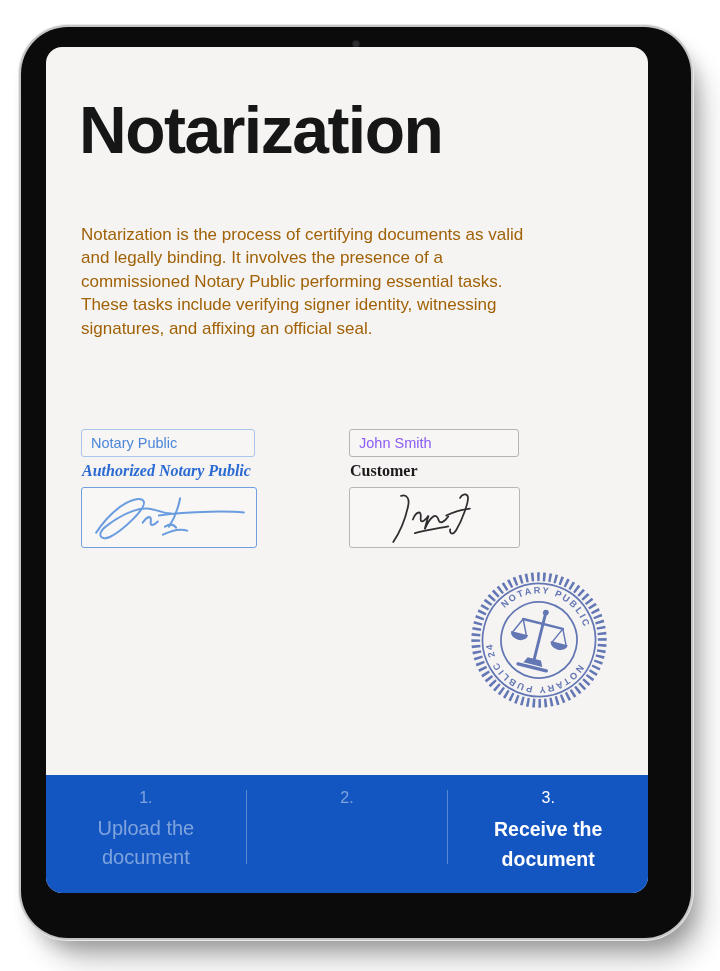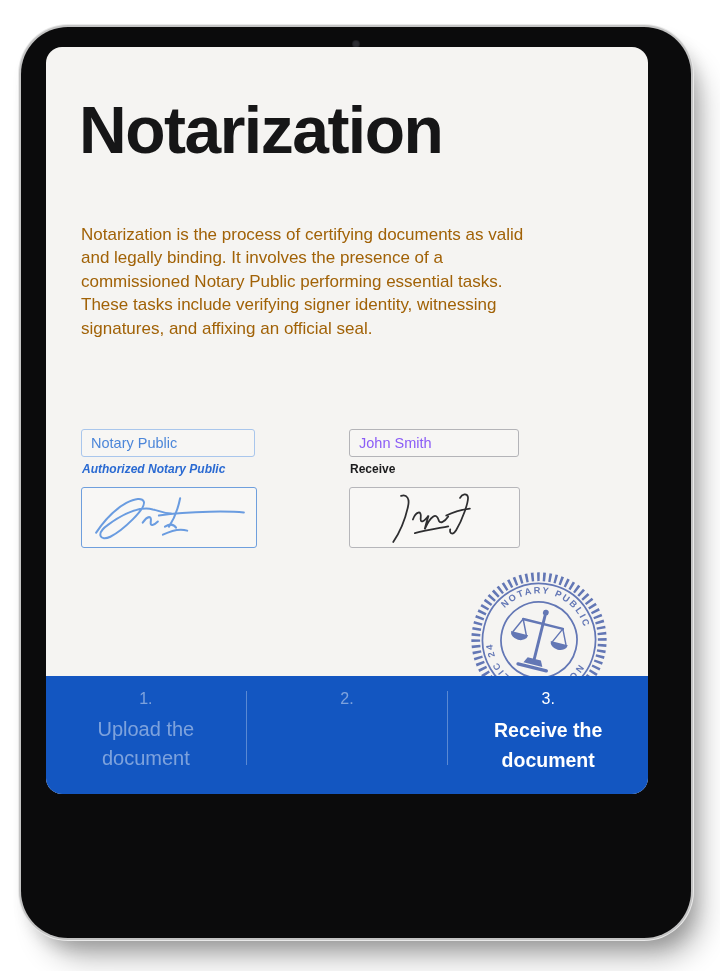--- a/index.html
+++ b/index.html
@@ -16,21 +16,21 @@
       0 0 0 3px #e9e9e9,
       16px 26px 30px -8px rgba(0,0,0,0.32),
       6px 10px 16px rgba(0,0,0,0.14);
   }
   .camera{
     position:absolute;left:50%;top:13px;transform:translateX(-50%);
     width:8px;height:8px;border-radius:50%;background:#2e2e33;
     box-shadow:inset 0 0 2px #000;
   }
   .screen{
-    position:absolute;left:25px;top:20px;width:602px;height:747px;
+    position:absolute;left:25px;top:20px;width:602px;height:846px;
     background:#f5f4f2;border-radius:16px;overflow:hidden;
   }
   
   .title{
     position:absolute;left:33px;top:48px;margin:0;
     font-size:66px;line-height:70px;font-weight:bold;
     letter-spacing:-1.5px;color:#161617;
   }
   .desc{
     position:absolute;left:35px;top:176px;width:448px;margin:0;
@@ -40,22 +40,23 @@
   .sign-col.notary{left:35px;}
   .sign-col.customer{left:303px;}
   .field{
     position:absolute;left:0;top:0;height:28px;border-radius:3px;
     font-family:"Liberation Sans",sans-serif;font-size:14.5px;
     padding:0 9px;background:#f7f6f4;box-sizing:border-box;outline:none;
   }
   .field.blue{width:174px;border:1.5px solid #a9c6ec;color:#4c86d9;}
   .field.gray{width:170px;border:1.5px solid #b4b4b8;color:#8b5cf6;}
   .role{
-    position:absolute;left:1px;top:33px;font-size:12px;font-weight:bold;
+    position:absolute;left:1px;top:33px;font-size:16px;font-weight:bold;
     white-space:nowrap;
+    font-family:Liberation Serif, serif;
   }
   .role.blue-role{color:#2a6ad2;font-style:italic;}
   .role.dark-role{color:#1b1b1d;}
   .sigbox{
     position:absolute;left:0;top:58px;height:61px;border-radius:3px;
     background:#f8f7f5;box-sizing:border-box;
   }
   .sigbox.blue-box{width:176px;border:1.5px solid #6f9fdd;}
   .sigbox.gray-box{width:171px;border:1.4px solid #b6b6ba;}
   .sigbox svg{position:absolute;left:0;top:0;width:100%;height:100%;}
@@ -107,21 +108,21 @@
             <path d="M76,27 C108,22 150,23 160,24"></path>
             <path d="M97,10 C95,20 90,32 86,38"></path>
             <path d="M82,38 c5,-3 9,-2 11,1"></path>
             <path d="M80,46 c10,-5 18,-6 24,-4"></path>
           </svg>
         </div>
       </div>
 
       <div class="sign-col customer">
         <input class="field gray" type="text" value="John Smith" style="">
-        <div class="role dark-role">Receive</div>
+        <div class="role dark-role">Customer</div>
         <div class="sigbox gray-box">
           <svg viewBox="0 0 172 60" fill="none" stroke="#2e2e30" stroke-width="1.8" stroke-linecap="round">
             <path d="M52,8 C58,6 61,11 59,19 C56,33 50,46 44,55"></path>
             <path d="M64,32 c3,-8 9,-10 8,-2 c-1,6 3,5 8,-2 c-2,6 -3,10 -4,14 c6,-14 12,-17 14,-10 c1,5 6,3 10,-3"></path>
             <path d="M112,10 c2,-4 7,-5 8,-1 c1,5 -6,24 -12,34 c-3,5 -7,4 -6,-1"></path>
             <path d="M98,28 c8,-4 16,-6 24,-7"></path>
             <path d="M66,46 c12,-3 24,-5 34,-7"></path>
           </svg>
         </div>
       </div>

